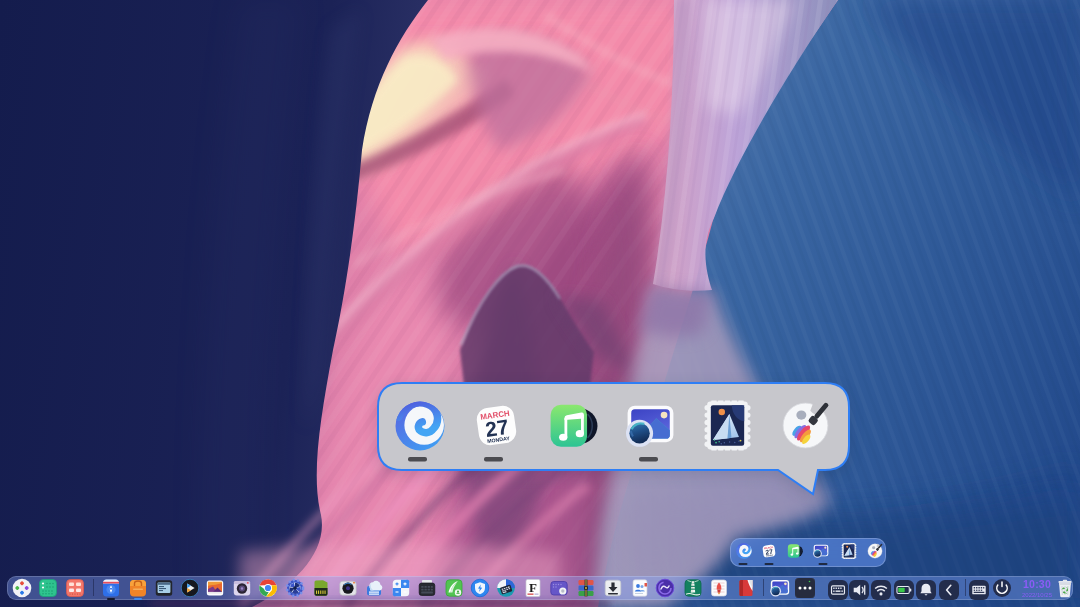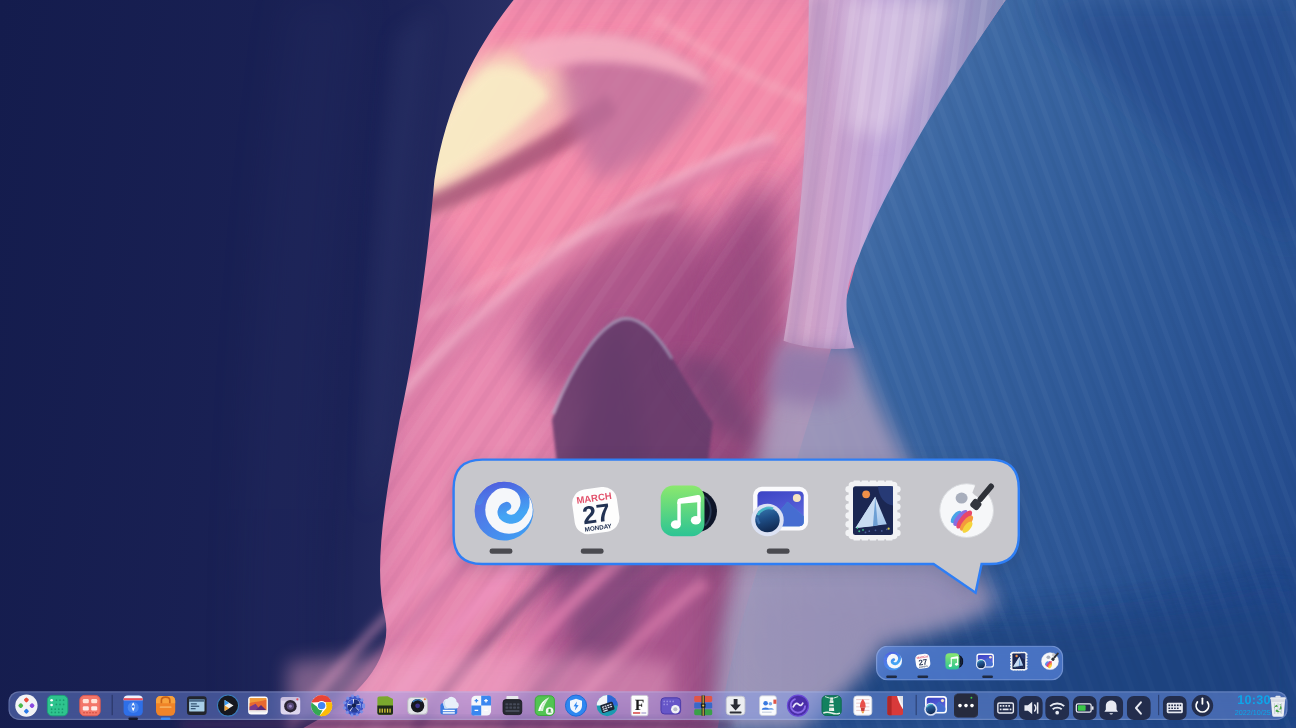--- a/index.html
+++ b/index.html
@@ -6,21 +6,21 @@
 body{width:1080px;height:607px;overflow:hidden;position:relative;font-family:"Liberation Sans",sans-serif;background:#15204f;}
 #wall{position:absolute;left:0;top:0;}
 #bubble{position:absolute;left:0;top:0;}
 #minitray{position:absolute;left:730px;top:538px;width:156px;height:29px;border-radius:10px;background:rgba(105,152,248,0.55);backdrop-filter:blur(6px);box-shadow:inset 0 0 0 1px rgba(255,255,255,0.22);}
 .mi{position:absolute;top:5px;width:16px;height:16px;transform:translateX(-50%);}
 .mdash{position:absolute;top:25px;width:9px;height:2px;border-radius:1px;background:#1f2a42;transform:translateX(-50%);}
 #bar{position:absolute;left:7px;top:576px;width:1066px;height:24px;border-radius:9px;background:rgba(135,165,252,0.38);backdrop-filter:blur(9px);box-shadow:inset 0 0 0 1px rgba(255,255,255,0.18);}
 .di{position:absolute;top:2px;width:20px;height:20px;transform:translateX(-50%);}
 .sep{position:absolute;top:3px;width:1px;height:17px;background:rgba(25,35,70,0.55);}
 .dash{position:absolute;top:21.5px;width:8px;height:2px;border-radius:1px;transform:translateX(-50%);}
-#clock{position:absolute;left:1008px;top:3px;width:44px;text-align:right;color:#0ea5e9;line-height:1;}
+#clock{position:absolute;left:1008px;top:3px;width:44px;text-align:center;color:#8b5cf6;line-height:1;}
 #clock .t{font-size:10.5px;font-weight:bold;letter-spacing:0.2px;}
 #clock .d{font-size:6px;margin-top:2px;}
 </style>
 </head>
 <body>
 <svg id="wall" width="1080" height="607" viewBox="0 0 1080 607">
 <defs>
 <linearGradient id="pinkg" x1="0" y1="0" x2="0.9" y2="1">
  <stop offset="0" stop-color="#ec87aa"></stop>
  <stop offset="0.5" stop-color="#dd7fa9"></stop>

